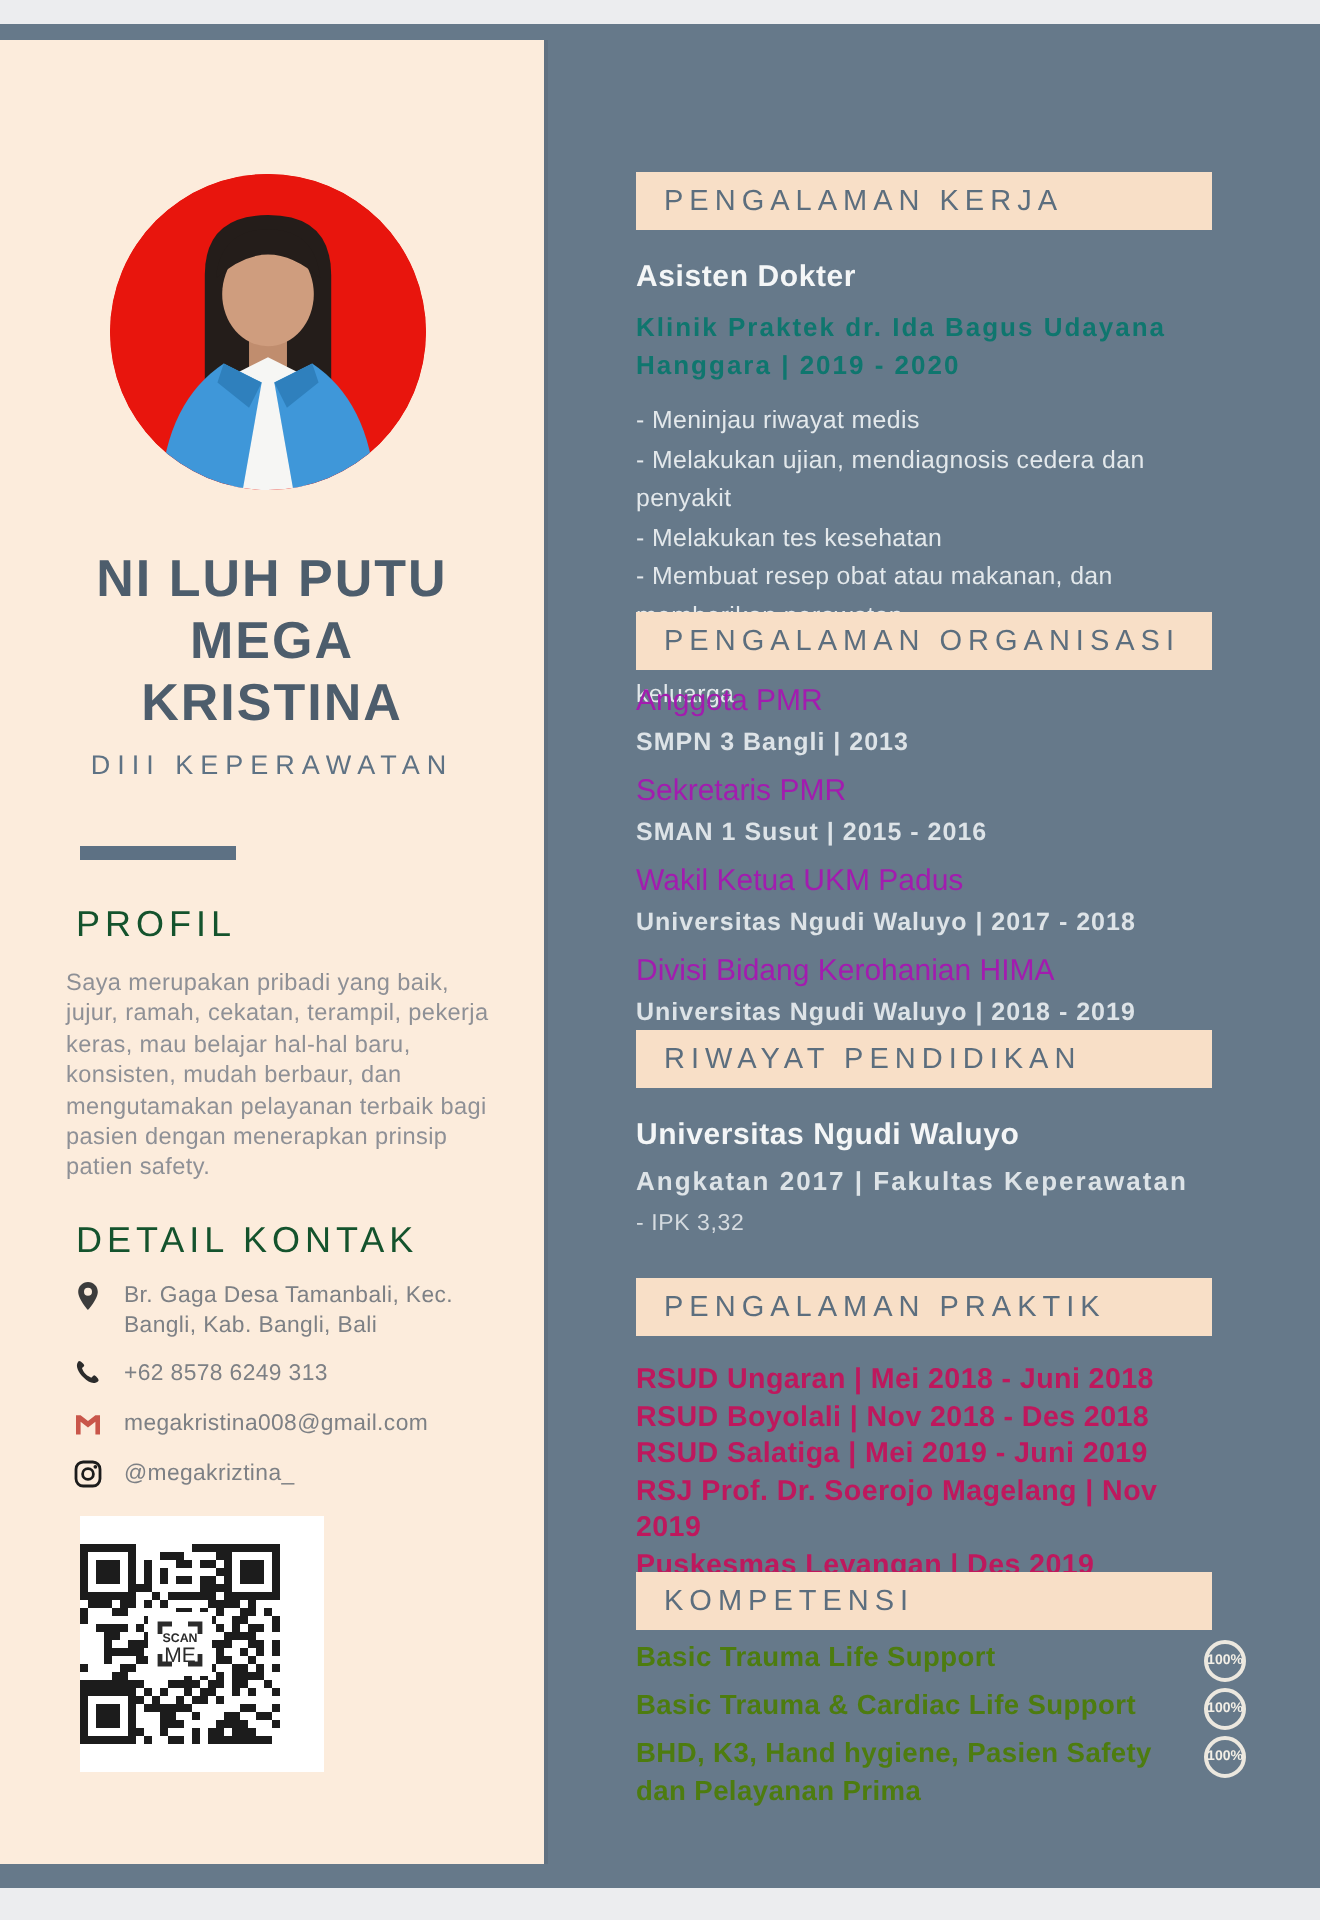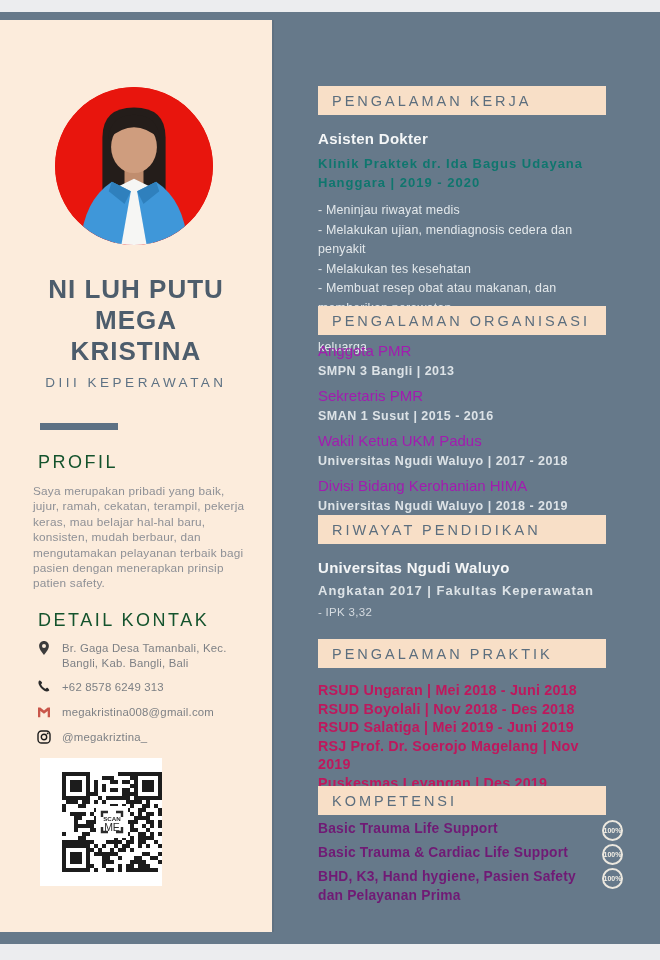--- a/index.html
+++ b/index.html
@@ -39,21 +39,21 @@
     position:absolute; left:33px; top:464px; width:214px;
     color:#8e9096; font-size:11.8px; line-height:15.4px; letter-spacing:.2px;
   }
   .kontak-title { top:590px; }
   .contact-list { position:absolute; left:36px; top:620px; width:228px; }
   .contact-item { display:flex; align-items:flex-start; margin-bottom:9px; }
   .contact-item .cicon { flex:0 0 16px; width:16px; height:16px; margin-right:10px; margin-top:0px; }
   .contact-item .ctext { color:#7d8085; font-size:11.4px; line-height:14.5px; letter-spacing:.2px; padding-top:1px; }
   .qr-card {
     position:absolute; left:40px; top:738px; width:122px; height:128px;
-    background:#ffffff; display:flex; align-items:center; justify-content:flex-end;
+    background:#ffffff; display:flex; align-items:center; justify-content:flex-start;
   }
   .qr-card svg { width:100px; height:100px; }
   
   .right-col { position:absolute; left:318px; top:0; width:290px; color:#f3f5f6; }
   .section { position:absolute; left:0; width:290px; }
   .sec-kerja      { top:86px; }
   .sec-organisasi { top:306px; }
   .sec-pendidikan { top:515px; }
   .sec-praktik    { top:639px; }
   .sec-kompetensi { top:786px; }
@@ -67,21 +67,21 @@
   .bullets { margin-top:9px; font-size:12.4px; color:#e3e8eb; line-height:19.5px; letter-spacing:.2px; width:295px; }
   .org-item .o-role { margin-top:6px; font-size:15px; font-weight:normal; color:#a21caf; line-height:20px; }
   .org-item .o-detail { margin-top:2px; font-size:12.5px; font-weight:bold; color:#dde3e7; letter-spacing:.5px; line-height:17px; }
   .org-item:first-of-type .o-role { margin-top:13px; }
   .edu-detail { margin-top:7px; font-size:13px; font-weight:bold; color:#dde3e7; letter-spacing:1px; }
   .edu-gpa { margin-top:8px; font-size:11.5px; color:#d5dbe0; letter-spacing:.3px; }
   .praktik-list { margin-top:13px; }
   .praktik-list li { list-style:none; font-size:14.3px; font-weight:bold; color:#be185d; line-height:18.5px; letter-spacing:.2px; }
   .komp-rows { margin-top:5px; width:305px; }
   .komp-row { display:flex; align-items:flex-start; margin-bottom:3px; }
-  .komp-label { flex:1; font-size:13.8px; font-weight:bold; color:#701a75; line-height:18.5px; letter-spacing:.2px; max-width:262px; }
+  .komp-label { flex:1; font-size:13.8px; font-weight:bold; color:#4d7c0f; line-height:18.5px; letter-spacing:.2px; max-width:262px; }
   .badge {
     flex:0 0 21px; width:21px; height:21px; border-radius:50%;
     border:2px solid #ece8df; color:#f3efe6; font-size:7px; font-weight:bold;
     display:flex; align-items:center; justify-content:center; margin-left:auto;
   }
 </style>
 </head>
 <body>
 
 <div class="page">

